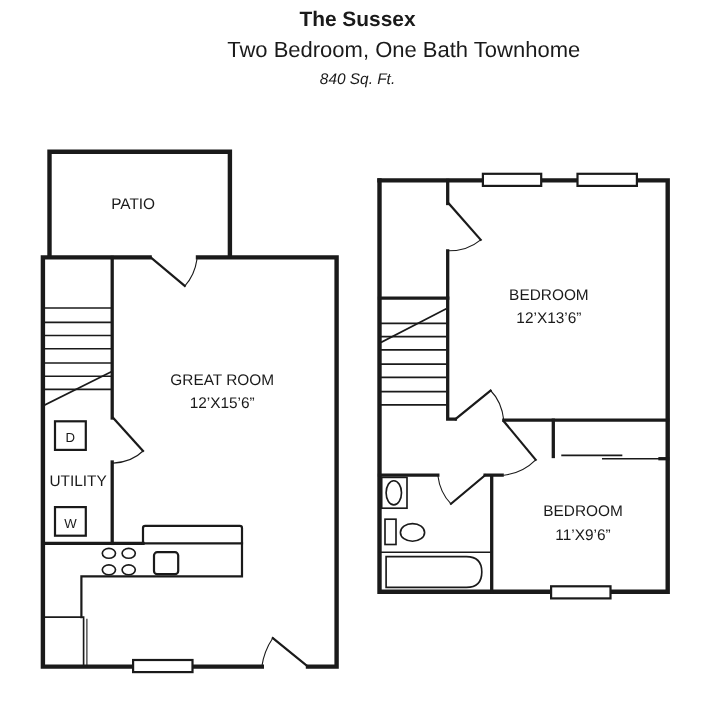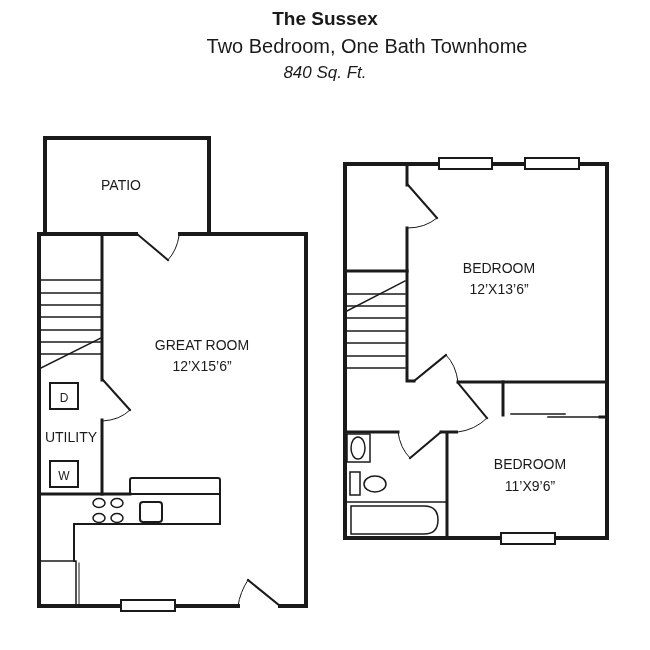--- a/index.html
+++ b/index.html
@@ -1,20 +1,20 @@
 <!DOCTYPE html>
 <html><head>
 <meta charset="utf-8">
 <style>
   html, body { margin:0; padding:0; background:#ffffff; }
   body { width:650px; height:650px; position:relative; overflow:hidden; }
   .title { position:absolute; left:0; width:650px; text-align:center; color:#1a1a1a; font-family:Liberation Sans, sans-serif; }
   .t1 { top:8px; font-size:19px; font-weight:bold; }
   .t2 { top:35px; font-size:20px;padding-left:42px; }
-  .t3 { top:63px; font-size:17px; font-style:italic; }
+  .t3 { top:63px; font-size:14px; font-style:italic; }
   svg { position:absolute; left:0; top:0; }
   .lbl { font-family:"Liberation Sans","DejaVu Sans",sans-serif; font-size:14px; fill:#1a1a1a; text-anchor:middle; }
 </style>
 </head>
 <body>
 
 <div class="title t1">The Sussex</div>
 <div class="title t2">Two Bedroom, One Bath Townhome</div>
 <div class="title t3">840 Sq. Ft.</div>
 

